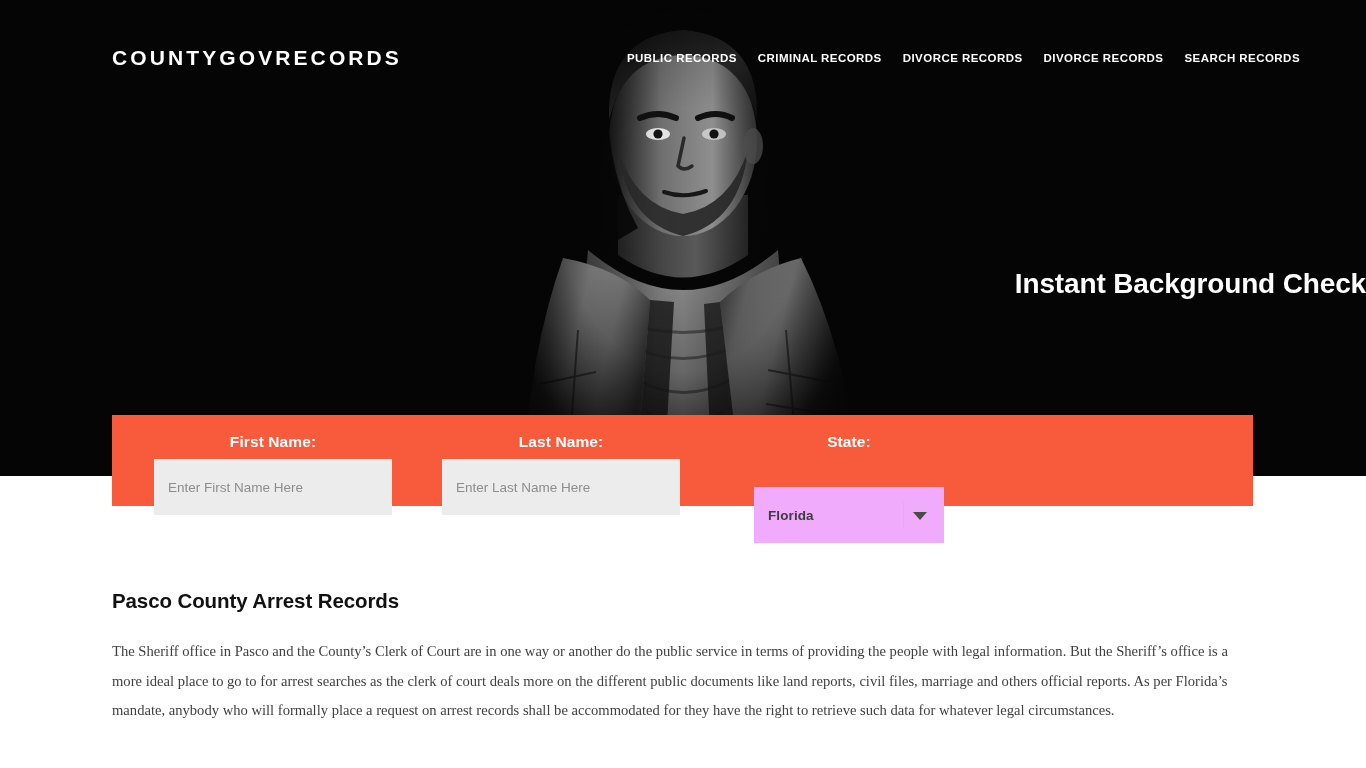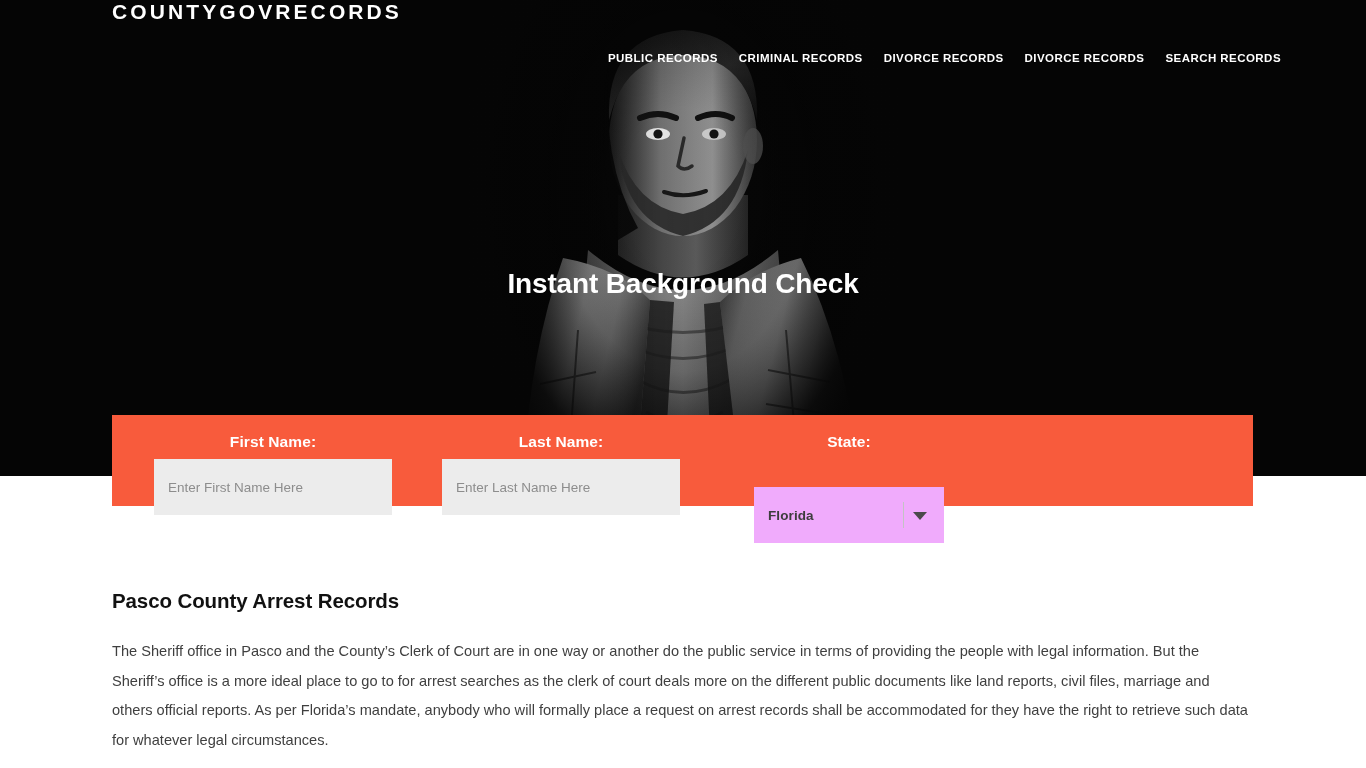--- a/index.html
+++ b/index.html
@@ -32,22 +32,22 @@
     background:
       radial-gradient(ellipse 230px 330px at 50% 40%, rgba(0,0,0,0) 25%, rgba(0,0,0,0.25) 55%, rgba(5,5,5,0.93) 86%, #050505 100%),
       linear-gradient(to right, #050505 0px, rgba(5,5,5,0.97) 400px, rgba(5,5,5,0.25) 560px, rgba(5,5,5,0) 660px, rgba(5,5,5,0.25) 830px, rgba(5,5,5,0.97) 975px, #050505 1366px);
     pointer-events: none;
   }
 
   
   .header {
     position: absolute; top: 0; left: 0;
     width: 1366px; height: 116px;
-    display: flex; 
-    padding: 0 85px 0 112px;
+    display: flex; align-items: center;
+    padding: 0 66px 0 112px;
     z-index: 5;
   }
   .logo {
     color: #ffffff;
     font-size: 21px;
     font-weight: 700;
     letter-spacing: 3.1px;
     white-space: nowrap;
     text-decoration: none;
   }
@@ -65,21 +65,21 @@
     white-space: nowrap;
     text-decoration: none;
     cursor: pointer;
   }
 
   
   .hero-title {
     position: absolute;
     top: 249px; left: 0;
     width: 1366px;
-    text-align: center;
+    text-align: right;
     color: #ffffff;
     font-size: 28px;
     font-weight: 700;
     letter-spacing: -0.15px;
     z-index: 5;
   }
 
   
   .search-bar {
     position: absolute;
@@ -172,20 +172,21 @@
     color: #111111;
     margin: 0 0 24px 0;
     letter-spacing: -0.1px;
   }
   .content-body {
     font-size: 14.6px;
     color: #3f3f3f;
     line-height: 29.5px;
     margin: 0;
     text-align: left;
+    font-family: Liberation Serif, serif;
   }
 </style>
 </head>
 <body>
 
 <div class="page">
 
   <div class="hero">
     <div class="hero-photo">
       <svg viewBox="0 0 430 476" preserveAspectRatio="xMidYMin slice" aria-hidden="true">

